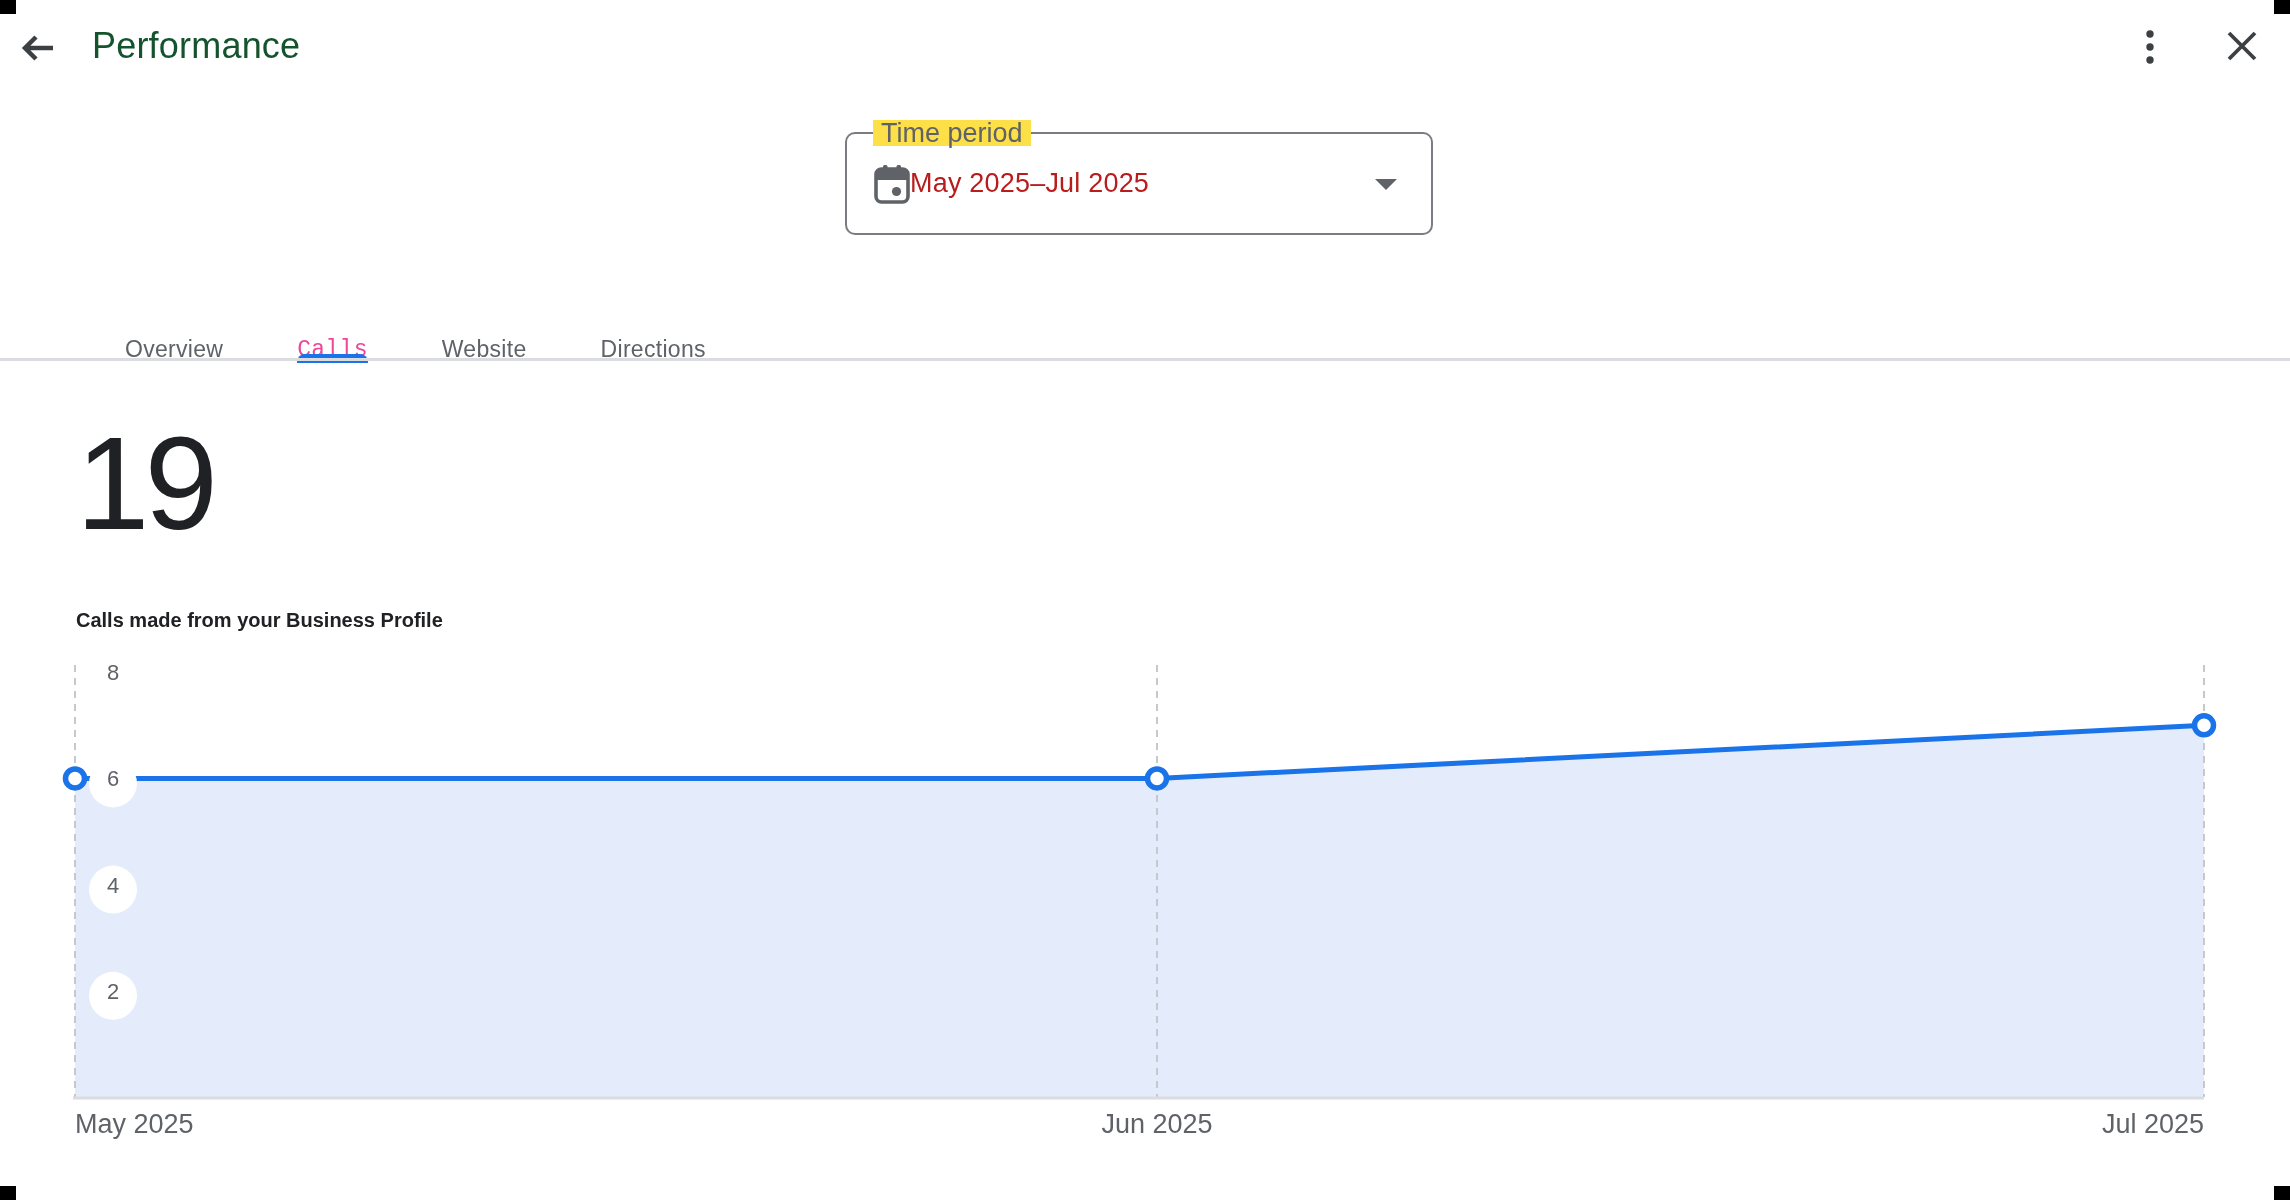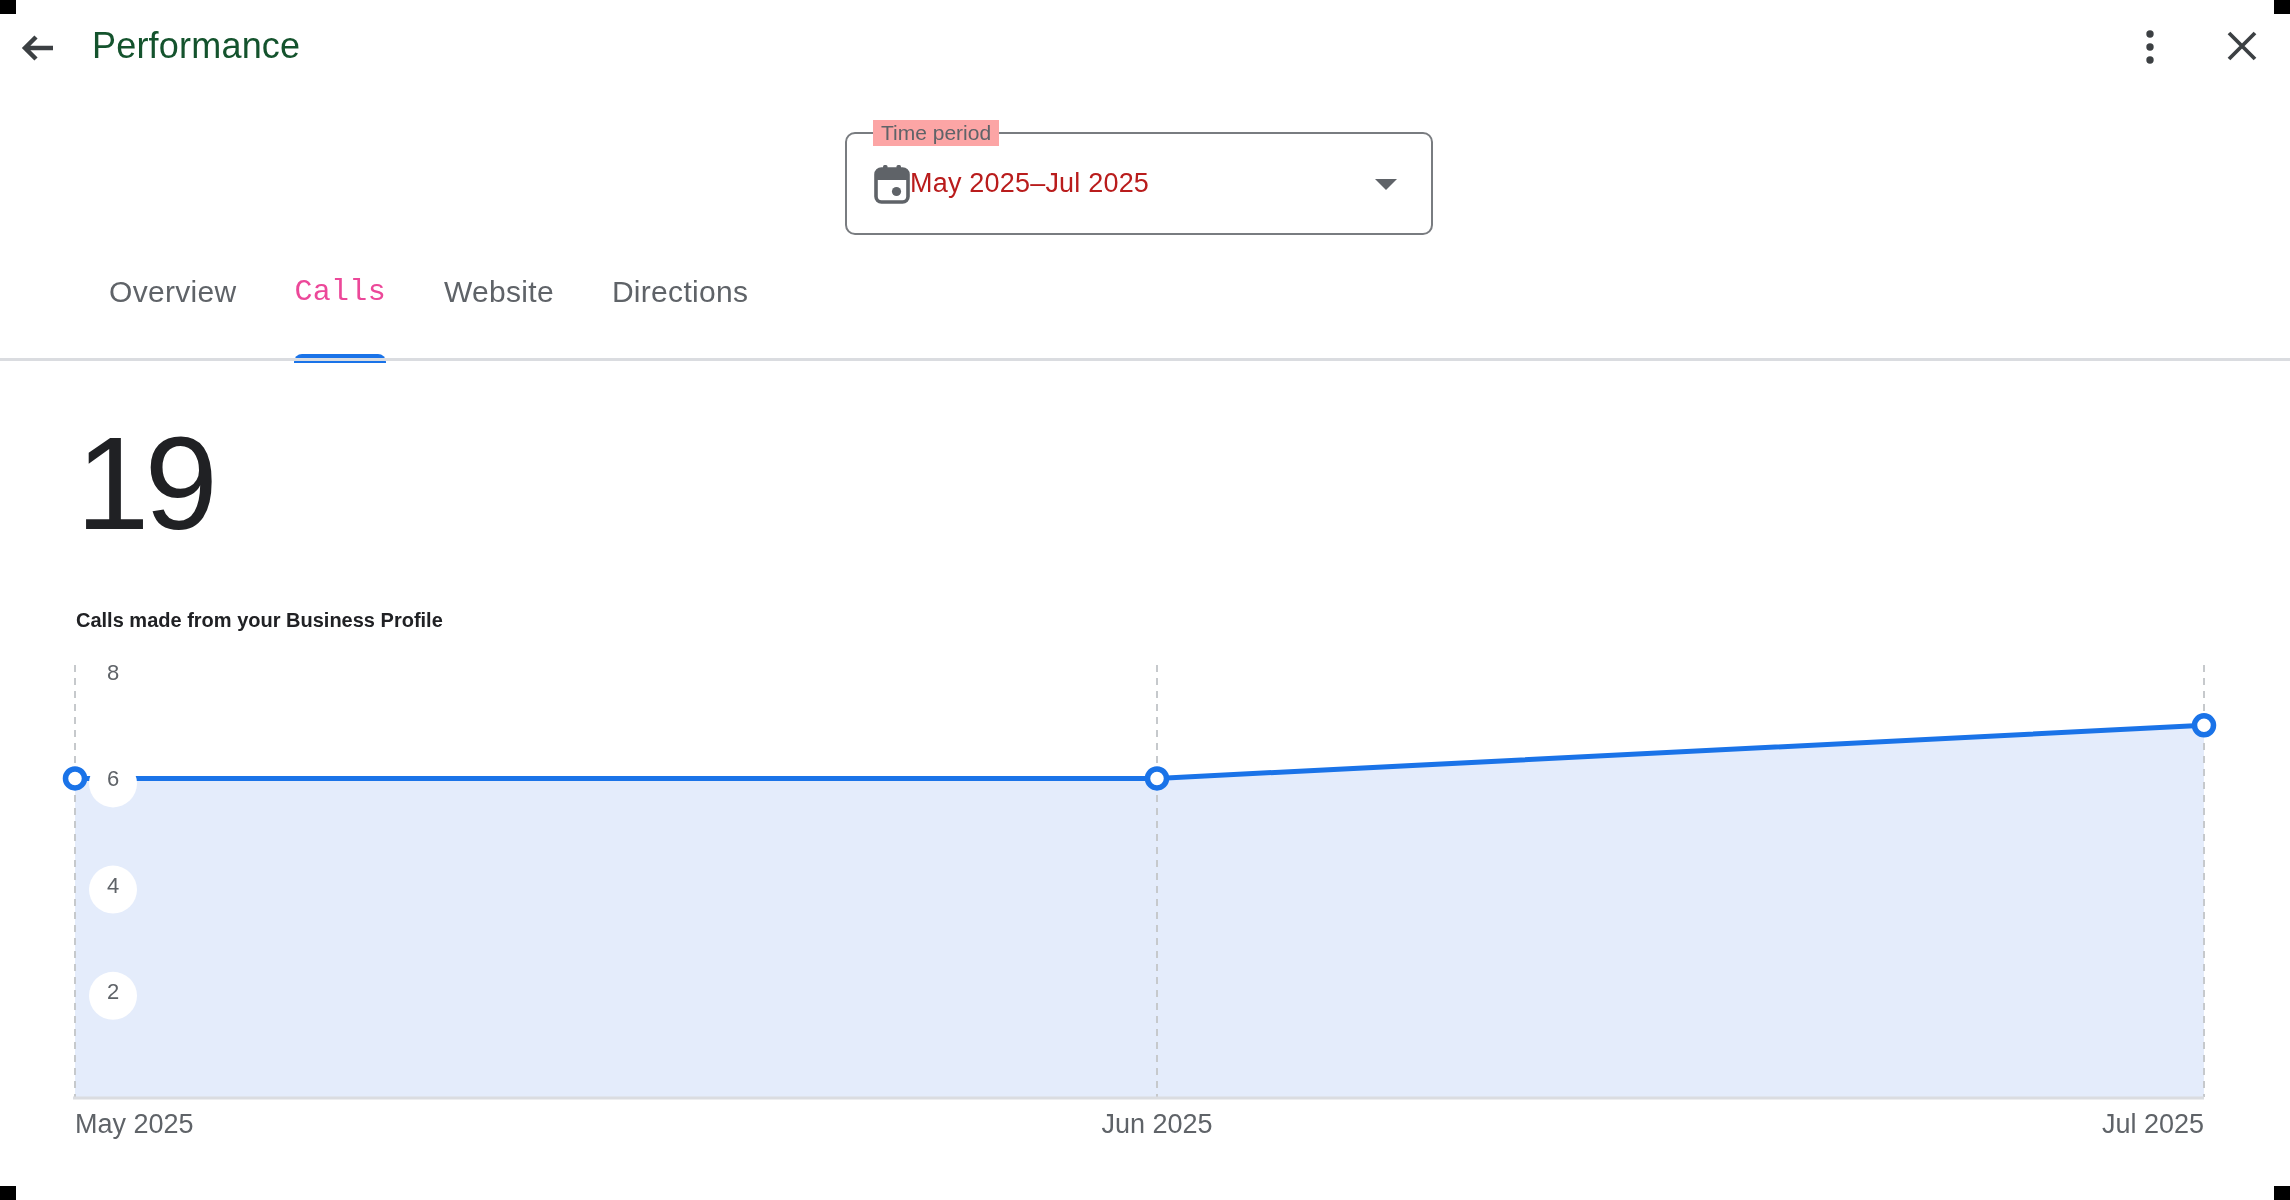--- a/index.html
+++ b/index.html
@@ -22,33 +22,33 @@
                 font-size:36px; font-weight:400; color:#14532d; letter-spacing:0.2px; }
   .icon-btn { position:absolute; width:44px; height:44px; border:none; background:transparent;
               cursor:pointer; display:flex; align-items:center; justify-content:center; }
   .kebab-btn { left:2128px; top:25px; }
   .close-btn { left:2220px; top:24px; }
 
   
   .time-field { position:absolute; left:845px; top:132px; width:588px; height:103px;
                 border:2px solid #797c80; border-radius:10px; background:#fff;
                 display:flex; align-items:center; padding-left:27px; cursor:pointer; }
-  .tf-label { position:absolute; top:-14px; left:26px; background:#fca5a5; padding:0 8px;
-              font-size:21px; color:#5f6368; line-height:26px; }
+  .tf-label { position:absolute; top:-14px; left:26px; background:#fde047; padding:0 8px;
+              font-size:27px; color:#5f6368; line-height:26px; }
   .tf-cal { width:36px; height:40px; flex:0 0 auto; }
   .tf-value { font-size:27px; color:#b91c1c; letter-spacing:0.2px; }
   .tf-caret { position:absolute; right:34px; top:50%; margin-top:-5px; width:0; height:0;
               border-left:11px solid transparent; border-right:11px solid transparent;
               border-top:11px solid #5f6368; }
 
   
   .tab-bar { position:absolute; left:107px; top:275px; height:88px; display:flex; gap:54px; }
-  .tab { position:relative; height:100%; display:flex; align-items:flex-start; border:none;
+  .tab { position:relative; height:100%; display:flex; align-items:flex-end; border:none;
          background:transparent; cursor:pointer; font-family:"Liberation Sans",sans-serif;
-         font-size:30px; font-weight:500; letter-spacing:0.3px; color:#5f6368; padding:0 2px; }
+         font-size:23px; font-weight:500; letter-spacing:0.3px; color:#5f6368; padding:0 2px;margin-left:16px; }
   .tab.active { color:#ec4899;font-family:Liberation Mono, monospace; }
   .tab.active::after { content:""; position:absolute; left:2px; right:2px; bottom:0;
                        height:9px; background:#1a73e8; border-radius:8px 8px 0 0; }
   .tab-divider { position:absolute; left:0; top:358px; width:2290px; height:3px; background:#dadce0; }
 
   
   .metric-value { position:absolute; left:76px; top:415px; font-size:132px; line-height:138px;
                   font-weight:400; letter-spacing:-5px; color:#202124; }
   .metric-desc { position:absolute; left:76px; top:598px; font-size:20px; line-height:44px;
                  color:#202124;font-weight:bold; }

